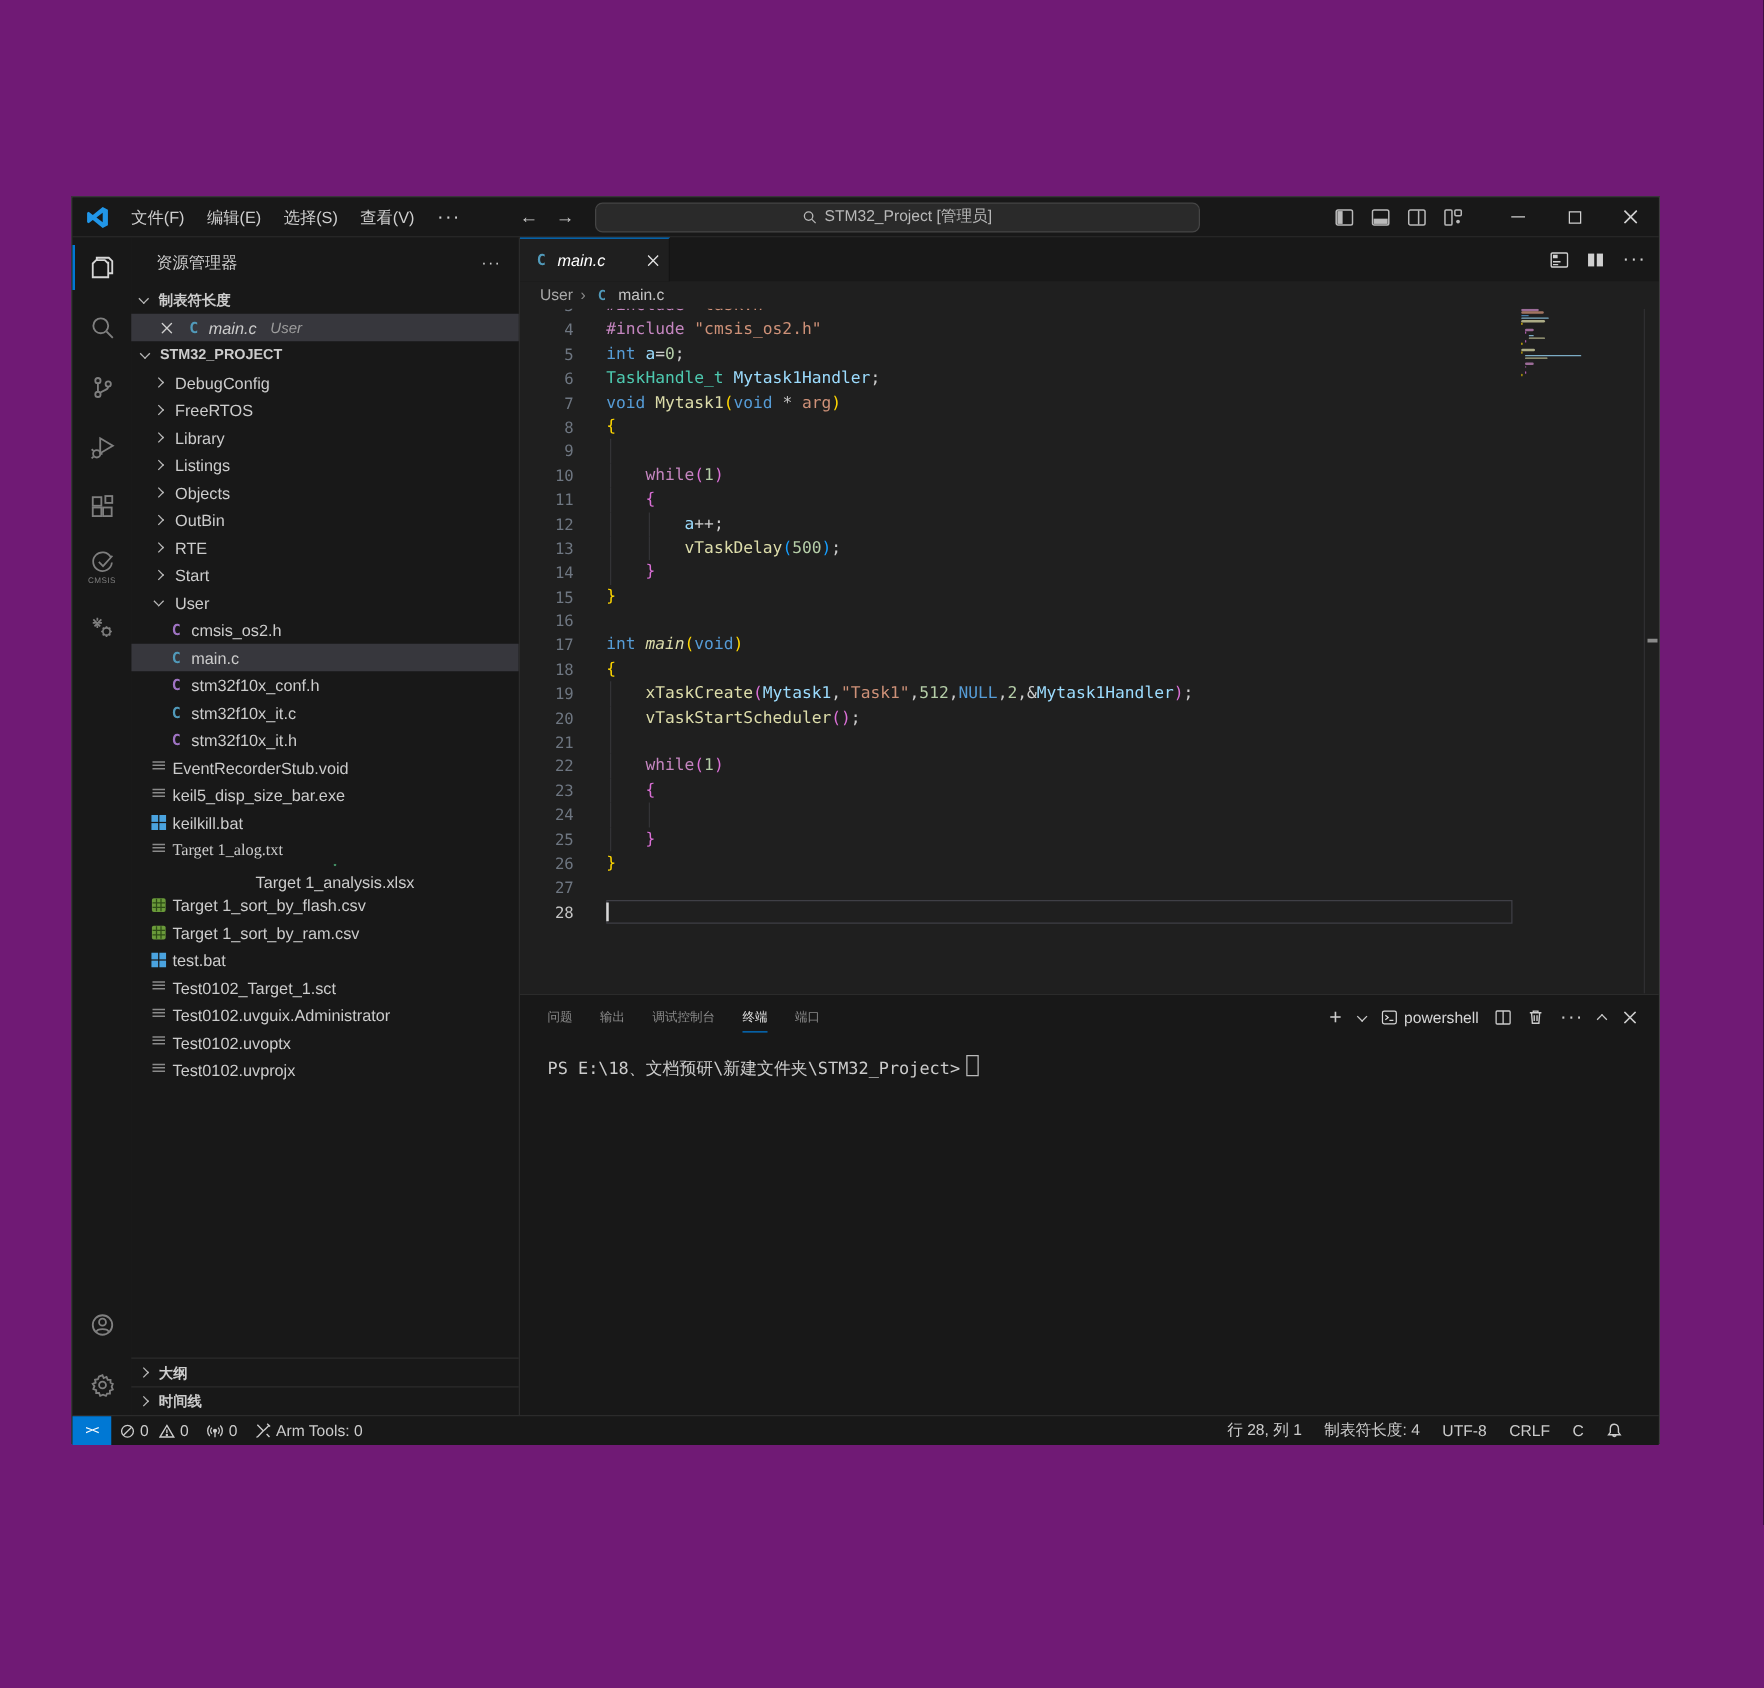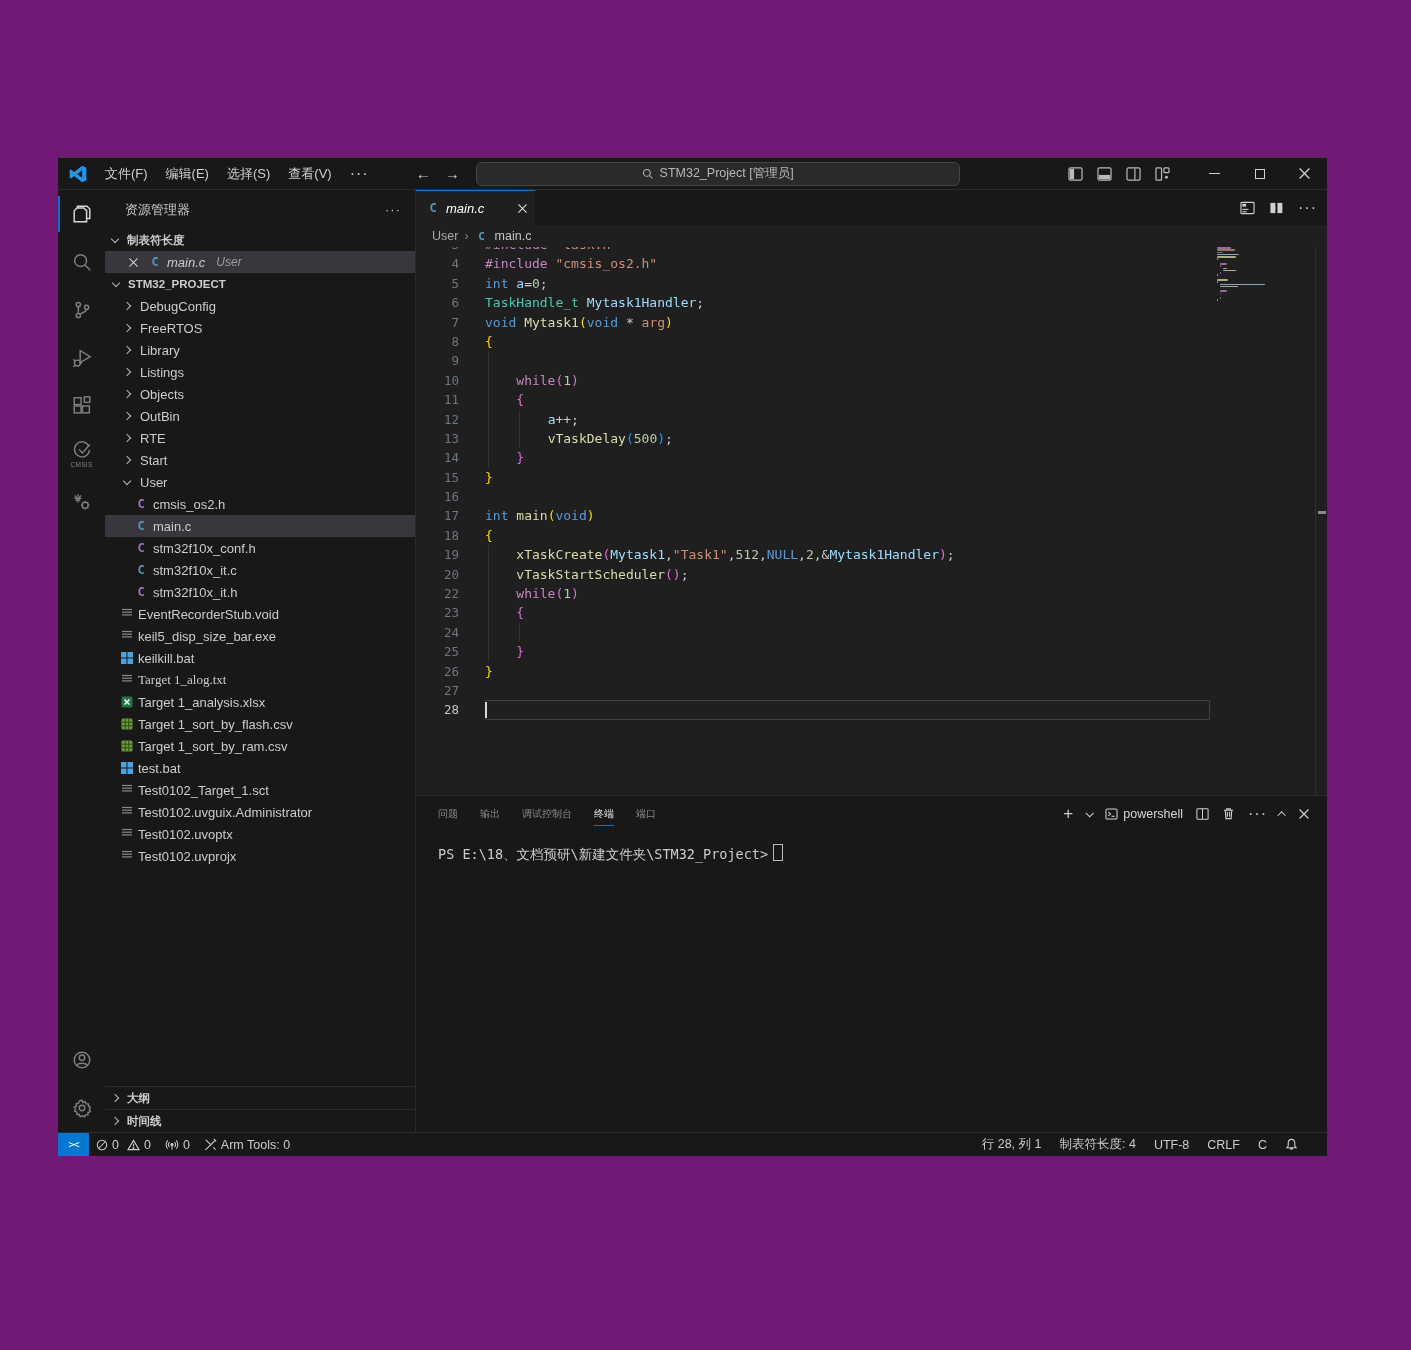--- a/index.html
+++ b/index.html
@@ -324,21 +324,21 @@
               <span>keilkill.bat</span>
             </div>
             <div class="row" style="padding-left: 16px; font-family: Liberation Serif, serif;">
               <svg width="12" height="12" viewBox="0 0 12 12">
                 <line x1="1" y1="1.5" x2="11" y2="1.5" stroke="#8a8a8a" stroke-width="1.2"></line>
                 <line x1="1" y1="4.2" x2="11" y2="4.2" stroke="#8a8a8a" stroke-width="1.2"></line>
                 <line x1="1" y1="6.9" x2="11" y2="6.9" stroke="#8a8a8a" stroke-width="1.2"></line>
               </svg>
               <span>Target 1_alog.txt</span>
             </div>
-            <div class="row" style="padding-left: 16px;">
+            <div class="row" style="padding-left: 16px; flex-direction: column;">
               <svg width="12" height="12" viewBox="0 0 12 12">
                 <rect x="0.5" y="0.5" width="11" height="11" rx="1.5" fill="#217346"></rect>
                 <path d="M3.5 3.5 L8.5 8.5 M8.5 3.5 L3.5 8.5" stroke="#fff" stroke-width="1.5"></path>
               </svg>
               <span>Target 1_analysis.xlsx</span>
             </div>
             <div class="row" style="padding-left: 16px;">
               <svg width="12" height="12" viewBox="0 0 12 12">
                 <rect x="0.5" y="0.5" width="11" height="11" rx="1.5" fill="#6a9a3a"></rect>
                 <path d="M1 4.2 H11 M1 7.8 H11 M4.2 1 V11 M7.8 1 V11" stroke="#2e4d17" stroke-width="1"></path>
@@ -446,24 +446,25 @@
               <div class="code-line"><span class="ln">7</span><span><span style="color: rgb(86, 156, 214);">void</span><span style="color: rgb(204, 204, 204);"> </span><span style="color: rgb(220, 220, 170);">Mytask1</span><span style="color: rgb(255, 215, 0);">(</span><span style="color: rgb(86, 156, 214);">void</span><span style="color: rgb(204, 204, 204);"> * </span><span style="color: rgb(206, 145, 120);">arg</span><span style="color: rgb(255, 215, 0);">)</span></span></div>
               <div class="code-line"><span class="ln">8</span><span><span style="color: rgb(255, 215, 0);">{</span></span></div>
               <div class="code-line"><div class="gd" style="left: 72px;"></div><span class="ln">9</span><span></span></div>
               <div class="code-line"><div class="gd" style="left: 72px;"></div><span class="ln">10</span><span><span style="color: rgb(204, 204, 204);">    </span><span style="color: rgb(197, 134, 192);">while</span><span style="color: rgb(218, 112, 214);">(</span><span style="color: rgb(181, 206, 168);">1</span><span style="color: rgb(218, 112, 214);">)</span></span></div>
               <div class="code-line"><div class="gd" style="left: 72px;"></div><span class="ln">11</span><span><span style="color: rgb(204, 204, 204);">    </span><span style="color: rgb(218, 112, 214);">{</span></span></div>
               <div class="code-line"><div class="gd" style="left: 72px;"></div><div class="gd" style="left: 103.3px;"></div><span class="ln">12</span><span><span style="color: rgb(204, 204, 204);">        </span><span style="color: rgb(156, 220, 254);">a</span><span style="color: rgb(204, 204, 204);">++;</span></span></div>
               <div class="code-line"><div class="gd" style="left: 72px;"></div><div class="gd" style="left: 103.3px;"></div><span class="ln">13</span><span><span style="color: rgb(204, 204, 204);">        </span><span style="color: rgb(220, 220, 170);">vTaskDelay</span><span style="color: rgb(23, 159, 255);">(</span><span style="color: rgb(181, 206, 168);">500</span><span style="color: rgb(23, 159, 255);">)</span><span style="color: rgb(204, 204, 204);">;</span></span></div>
               <div class="code-line"><div class="gd" style="left: 72px;"></div><span class="ln">14</span><span><span style="color: rgb(204, 204, 204);">    </span><span style="color: rgb(218, 112, 214);">}</span></span></div>
               <div class="code-line"><span class="ln">15</span><span><span style="color: rgb(255, 215, 0);">}</span></span></div>
               <div class="code-line"><span class="ln">16</span><span></span></div>
-              <div class="code-line"><span class="ln">17</span><span><span style="color: rgb(86, 156, 214);">int</span><span style="color: rgb(204, 204, 204);"> </span><span style="color: rgb(220, 220, 170);">main</span><span style="color: rgb(255, 215, 0);">(</span><span style="color: rgb(86, 156, 214);">void</span><span style="color: rgb(255, 215, 0);">)</span></span></div>
+              <div class="code-line"><span class="ln">17</span><span><span style="color: rgb(86, 156, 214);">int</span><span style="color: rgb(204, 204, 204);"> </span><span style="color: rgb(220, 220, 170); font-style: italic;">main</span><span style="color: rgb(255, 215, 0);">(</span><span style="color: rgb(86, 156, 214);">void</span><span style="color: rgb(255, 215, 0);">)</span></span></div>
               <div class="code-line"><span class="ln">18</span><span><span style="color: rgb(255, 215, 0);">{</span></span></div>
               <div class="code-line"><div class="gd" style="left: 72px;"></div><span class="ln">19</span><span><span style="color: rgb(204, 204, 204);">    </span><span style="color: rgb(220, 220, 170);">xTaskCreate</span><span style="color: rgb(218, 112, 214);">(</span><span style="color: rgb(156, 220, 254);">Mytask1</span><span style="color: rgb(204, 204, 204);">,</span><span style="color: rgb(206, 145, 120);">"Task1"</span><span style="color: rgb(204, 204, 204);">,</span><span style="color: rgb(181, 206, 168);">512</span><span style="color: rgb(204, 204, 204);">,</span><span style="color: rgb(86, 156, 214);">NULL</span><span style="color: rgb(204, 204, 204);">,</span><span style="color: rgb(181, 206, 168);">2</span><span style="color: rgb(204, 204, 204);">,&amp;</span><span style="color: rgb(156, 220, 254);">Mytask1Handler</span><span style="color: rgb(218, 112, 214);">)</span><span style="color: rgb(204, 204, 204);">;</span></span></div>
               <div class="code-line"><div class="gd" style="left: 72px;"></div><span class="ln">20</span><span><span style="color: rgb(204, 204, 204);">    </span><span style="color: rgb(220, 220, 170);">vTaskStartScheduler</span><span style="color: rgb(218, 112, 214);">()</span><span style="color: rgb(204, 204, 204);">;</span></span></div>
+              <div class="code-line"><div class="gd" style="left: 72px;"></div><span class="ln">21</span><span></span></div>
               <div class="code-line"><div class="gd" style="left: 72px;"></div><span class="ln">22</span><span><span style="color: rgb(204, 204, 204);">    </span><span style="color: rgb(197, 134, 192);">while</span><span style="color: rgb(218, 112, 214);">(</span><span style="color: rgb(181, 206, 168);">1</span><span style="color: rgb(218, 112, 214);">)</span></span></div>
               <div class="code-line"><div class="gd" style="left: 72px;"></div><span class="ln">23</span><span><span style="color: rgb(204, 204, 204);">    </span><span style="color: rgb(218, 112, 214);">{</span></span></div>
               <div class="code-line"><div class="gd" style="left: 72px;"></div><div class="gd" style="left: 103.3px;"></div><span class="ln">24</span><span></span></div>
               <div class="code-line"><div class="gd" style="left: 72px;"></div><span class="ln">25</span><span><span style="color: rgb(204, 204, 204);">    </span><span style="color: rgb(218, 112, 214);">}</span></span></div>
               <div class="code-line"><span class="ln">26</span><span><span style="color: rgb(255, 215, 0);">}</span></span></div>
               <div class="code-line"><span class="ln">27</span><span></span></div>
               <div class="code-line cur"><div class="cur-box"></div><div class="caret"></div><span class="ln">28</span><span></span></div>
             </div>
           <div class="minimap" id="minimap">
               <div class="mm-bar" style="margin-left: 0px; width: 13.6px; background: rgb(197, 134, 192);"></div>

